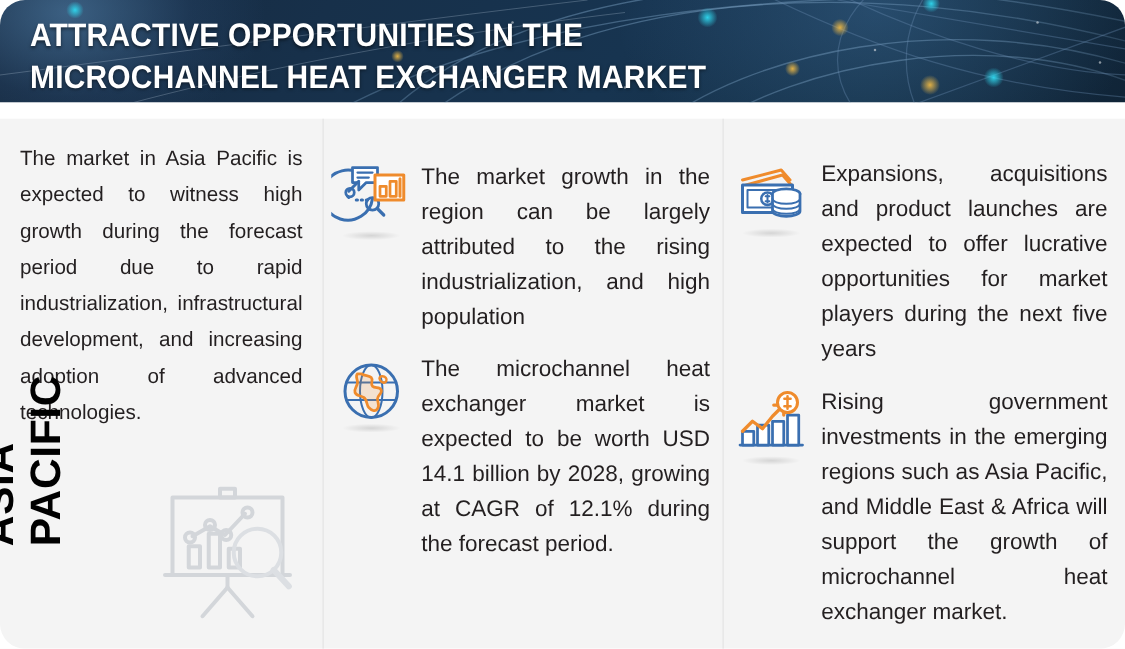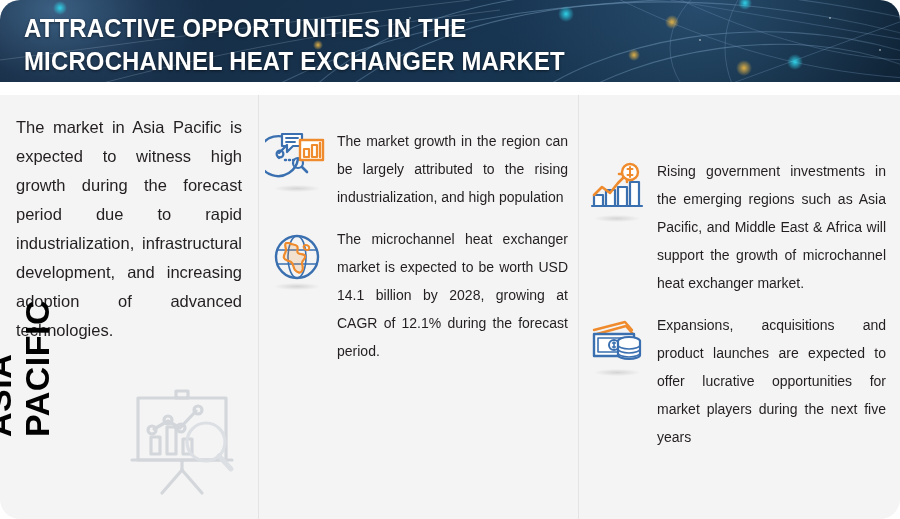--- a/index.html
+++ b/index.html
@@ -43,21 +43,21 @@
     border-radius:0 0 20px 20px;
     display:flex;
   }
   .col{position:relative;box-sizing:border-box;height:100%;}
   .col-left{width:258px;padding:18px 16px 0 16px;}
   .col-mid{width:320px;border-left:1px solid #e3e3e3;padding:14px 10px 0 6px;}
   .col-right{width:322px;border-left:1px solid #e3e3e3;padding:14px 14px 0 6px;}
 
   .para{
     color:#231f20;
-    font-size:14px;
+    font-size:18px;
     line-height:28px;
     text-align:justify;
     text-justify:inter-word;
     margin:0;
   }
   .col-left .para{font-size:16.5px;line-height:29px;}
 
   
   .region-wrap{
     position:absolute;left:10px;bottom:6px;width:120px;height:180px;
@@ -221,38 +221,20 @@
             <path d="M41 20 c2 0 4 2 3 4 c-1 2 -4 1 -5 -1 c-1 -2 0 -3 2 -3 z" stroke="#ef8b2c" stroke-width="2"></path>
           </svg>
           <div class="icon-shadow"></div>
         </div>
         <p class="para">The microchannel heat exchanger market is expected to be worth USD 14.1 billion by 2028, growing at CAGR of 12.1% during the forecast period.</p>
       </div>
     </div>
 
     <div class="col col-right">
 
-      <div class="row rt-r2">
-        <div class="icon-box">
-          <svg viewBox="0 0 64 64" width="64" height="64" fill="none" stroke-linecap="round" stroke-linejoin="round">
-            <path d="M7 49 h50" stroke="#3a6fb0" stroke-width="2.2"></path>
-            <rect x="9" y="38" width="9" height="11" fill="#ffffff" stroke="#3a6fb0" stroke-width="2.2"></rect>
-            <rect x="21" y="33" width="9" height="16" fill="#ffffff" stroke="#3a6fb0" stroke-width="2.2"></rect>
-            <rect x="33" y="30" width="9" height="19" fill="#ffffff" stroke="#3a6fb0" stroke-width="2.2"></rect>
-            <rect x="45" y="25" width="9" height="24" fill="#ffffff" stroke="#3a6fb0" stroke-width="2.2"></rect>
-            <path d="M9 38 L17 30 L25 36 L33 26 L40 19" stroke="#ef8b2c" stroke-width="2.6"></path>
-            <path d="M34 17 h8 v8" stroke="#ef8b2c" stroke-width="2.6"></path>
-            <circle cx="45" cy="15" r="8" fill="#ffffff" stroke="#ef8b2c" stroke-width="2.4"></circle>
-            <path d="M45 10 v10 M42.5 12 h5 M42.5 18 h5" stroke="#ef8b2c" stroke-width="2"></path>
-          </svg>
-          <div class="icon-shadow"></div>
-        </div>
-        <p class="para">Rising government investments in the emerging regions such as Asia Pacific, and Middle East &amp; Africa will support the growth of microchannel heat exchanger market.</p>
-      </div>
-
       <div class="row rt-r1">
         <div class="icon-box">
           <svg viewBox="0 0 64 64" width="64" height="64" fill="none" stroke-linecap="round" stroke-linejoin="round">
             <path d="M9 19 L40 11 L47 19" stroke="#ef8b2c" stroke-width="2.4"></path>
             <path d="M12 23 L41 15 L48 23" stroke="#ef8b2c" stroke-width="2.4"></path>
             <rect x="9" y="23" width="40" height="22" fill="#ffffff" stroke="#3a6fb0" stroke-width="2.4"></rect>
             <rect x="13" y="27" width="32" height="14" stroke="#3a6fb0" stroke-width="1.6"></rect>
             <circle cx="29" cy="34" r="5" stroke="#3a6fb0" stroke-width="2"></circle>
             <path d="M29 31 v6 M27.5 32 h3 M27.5 36 h3" stroke="#3a6fb0" stroke-width="1.6"></path>
             <g stroke="#3a6fb0" stroke-width="2.2" fill="#ffffff">
@@ -262,16 +244,34 @@
             <g stroke="#3a6fb0" stroke-width="1.5">
               <path d="M33 34 a11 4 0 0 0 22 0"></path>
               <path d="M33 38 a11 4 0 0 0 22 0"></path>
               <path d="M33 42 a11 4 0 0 0 22 0"></path>
             </g>
           </svg>
           <div class="icon-shadow"></div>
         </div>
         <p class="para">Expansions, acquisitions and product launches are expected to offer lucrative opportunities for market players during the next five years</p>
       </div>
+
+      <div class="row rt-r2">
+        <div class="icon-box">
+          <svg viewBox="0 0 64 64" width="64" height="64" fill="none" stroke-linecap="round" stroke-linejoin="round">
+            <path d="M7 49 h50" stroke="#3a6fb0" stroke-width="2.2"></path>
+            <rect x="9" y="38" width="9" height="11" fill="#ffffff" stroke="#3a6fb0" stroke-width="2.2"></rect>
+            <rect x="21" y="33" width="9" height="16" fill="#ffffff" stroke="#3a6fb0" stroke-width="2.2"></rect>
+            <rect x="33" y="30" width="9" height="19" fill="#ffffff" stroke="#3a6fb0" stroke-width="2.2"></rect>
+            <rect x="45" y="25" width="9" height="24" fill="#ffffff" stroke="#3a6fb0" stroke-width="2.2"></rect>
+            <path d="M9 38 L17 30 L25 36 L33 26 L40 19" stroke="#ef8b2c" stroke-width="2.6"></path>
+            <path d="M34 17 h8 v8" stroke="#ef8b2c" stroke-width="2.6"></path>
+            <circle cx="45" cy="15" r="8" fill="#ffffff" stroke="#ef8b2c" stroke-width="2.4"></circle>
+            <path d="M45 10 v10 M42.5 12 h5 M42.5 18 h5" stroke="#ef8b2c" stroke-width="2"></path>
+          </svg>
+          <div class="icon-shadow"></div>
+        </div>
+        <p class="para">Rising government investments in the emerging regions such as Asia Pacific, and Middle East &amp; Africa will support the growth of microchannel heat exchanger market.</p>
+      </div>
     </div>
 
   </div>
 </div>
 
 </body></html>

